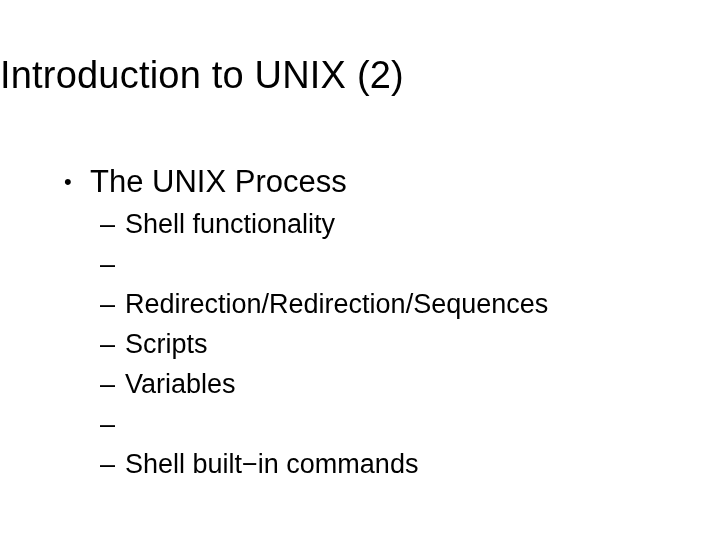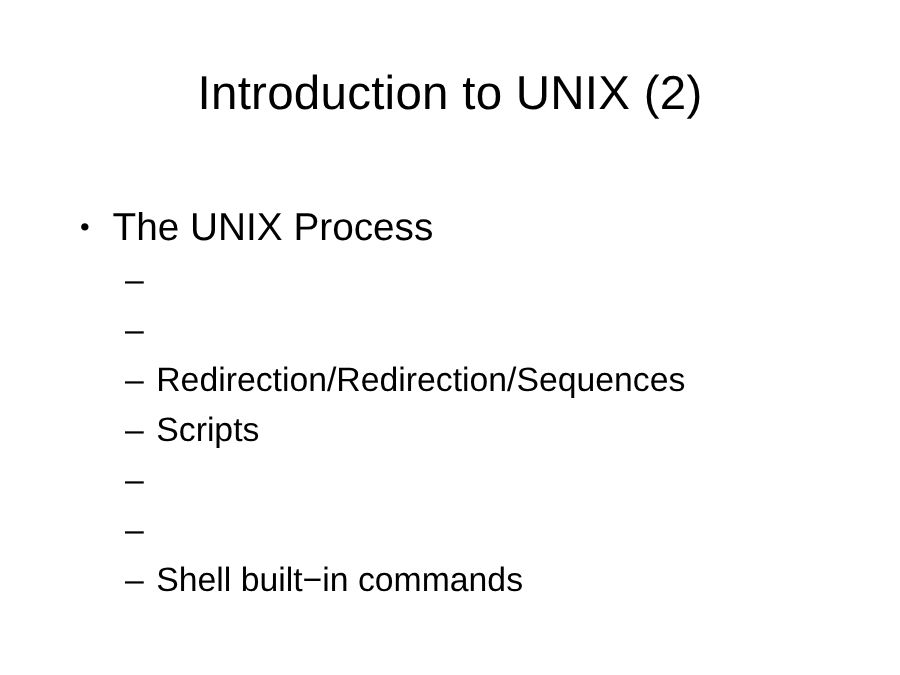--- a/index.html
+++ b/index.html
@@ -16,21 +16,20 @@
     overflow: hidden;
     font-family: "Liberation Sans", "DejaVu Sans", sans-serif;
     color: #000000;
   }
 
   .slide-title {
     position: absolute;
     left: 0;
     top: 55px;
     width: 720px;
-    text-align: center;
     font-size: 38px;
     font-weight: 400;
     letter-spacing: 0.2px;
     line-height: 1.1;
     color: #000000;
     white-space: nowrap;
   }
 
   .body-block {
     position: absolute;
@@ -98,38 +97,40 @@
 
     <div class="level1-item">
       <span class="level1-marker">•</span>
       <span class="level1-text">The UNIX Process</span>
     </div>
 
     <div class="sublist">
 
       <div class="level2-item">
         <span class="level2-marker">–</span>
+        <span class="level2-text">Shell functionality</span>
       </div>
 
       <div class="level2-item">
         <span class="level2-marker">–</span>
       </div>
 
       <div class="level2-item">
         <span class="level2-marker">–</span>
         <span class="level2-text">Redirection/Redirection/Sequences</span>
       </div>
 
       <div class="level2-item">
         <span class="level2-marker">–</span>
         <span class="level2-text">Scripts</span>
       </div>
 
       <div class="level2-item">
         <span class="level2-marker">–</span>
+        <span class="level2-text">Variables</span>
       </div>
 
       <div class="level2-item">
         <span class="level2-marker">–</span>
       </div>
 
       <div class="level2-item">
         <span class="level2-marker">–</span>
         <span class="level2-text">Shell built−in commands</span>
       </div>

